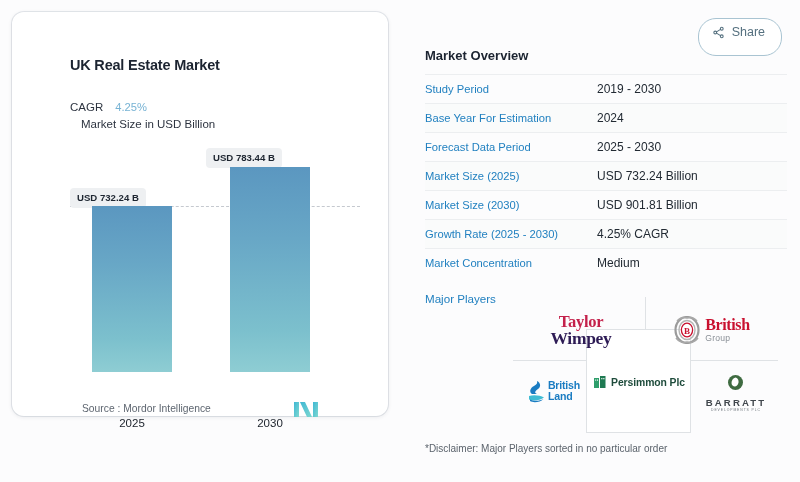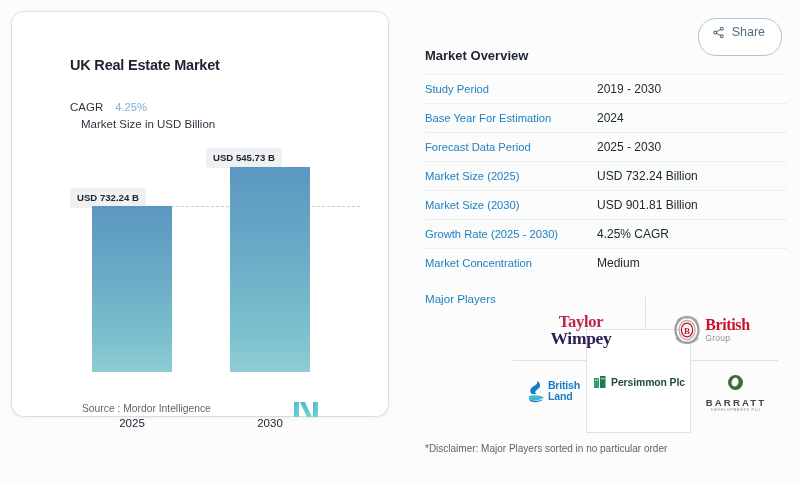--- a/index.html
+++ b/index.html
@@ -154,21 +154,21 @@
     <div class="chart-sub">Market Size in USD Billion</div>
     <div class="chart-cagr-row">
       <span>CAGR</span>
       <span class="cagr-val">4.25%</span>
     </div>
 
     <div class="plot">
       <div class="dashed-ref"></div>
 
       <div class="bar-label lbl-a">USD 732.24 B</div>
-      <div class="bar-label lbl-b">USD 545.73 B</div>
+      <div class="bar-label lbl-b">USD 783.44 B</div>
 
       <div class="bar-wrap bar-a">
         <div class="bar" style="height:166px"></div>
       </div>
       <div class="bar-wrap bar-b">
         <div class="bar" style="height:205px"></div>
       </div>
 
       <div class="x-tick tick-a">2025</div>
       <div class="x-tick tick-b">2030</div>

